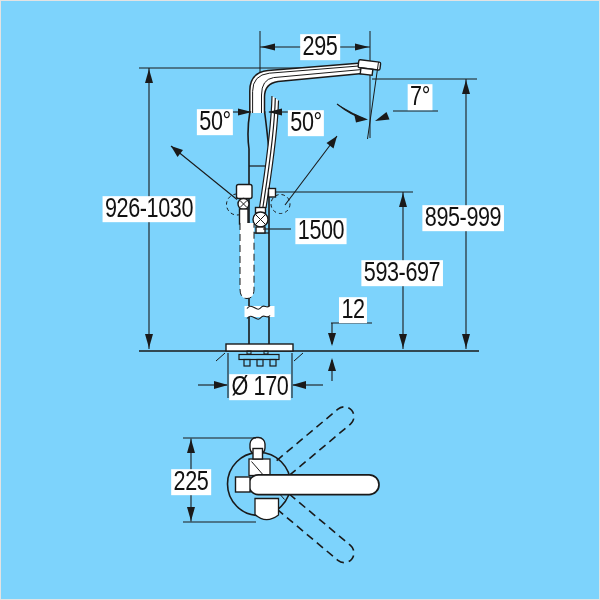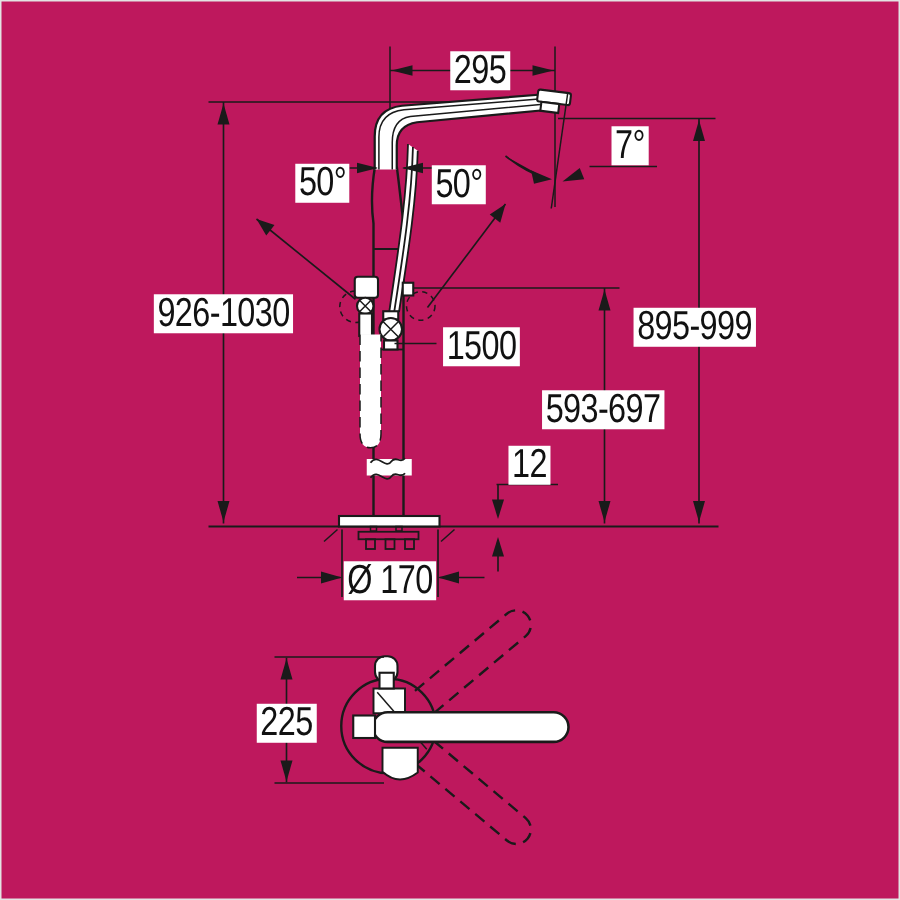--- a/index.html
+++ b/index.html
@@ -1,19 +1,19 @@
 <!DOCTYPE html>
 <html><head>
 <meta charset="utf-8">
 <style>
   html,body { margin:0; padding:0; background:#fff; }
   .canvas {
     position:relative;
     width:600px; height:600px;
-    background:#be185d;
+    background:#7dd3fc;
     border:1px solid #e3e3e3;
     box-sizing:border-box;
     overflow:hidden;
     font-family:"Liberation Sans", sans-serif;
   }
   .drawing-svg { position:absolute; left:0; top:0; }
   .dim-label {
     position:absolute;
     transform:translate(-50%,-50%) scaleX(0.8);
     font-size:27px;

